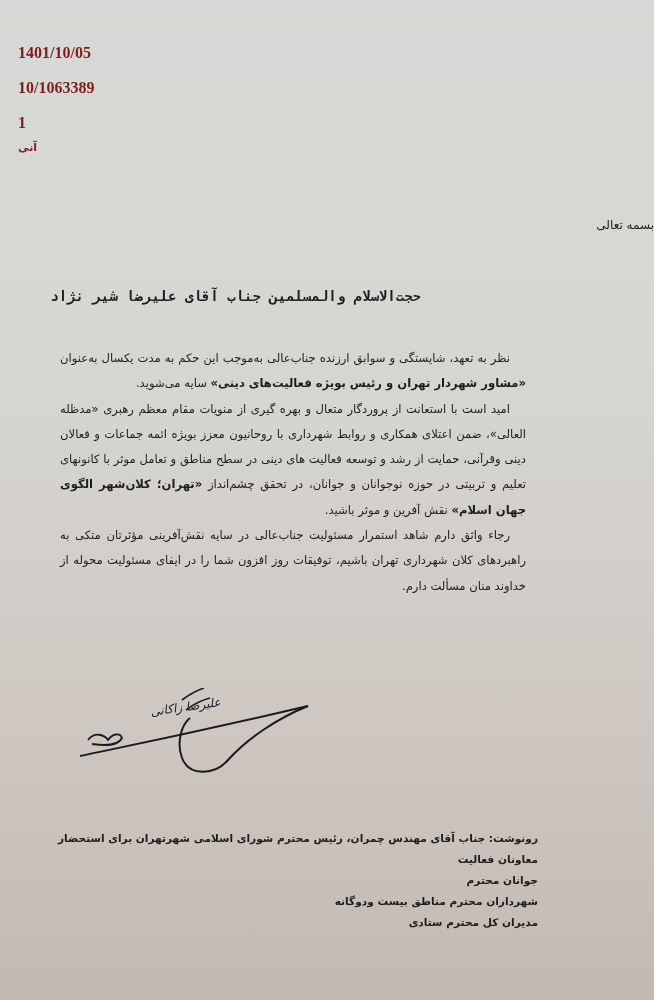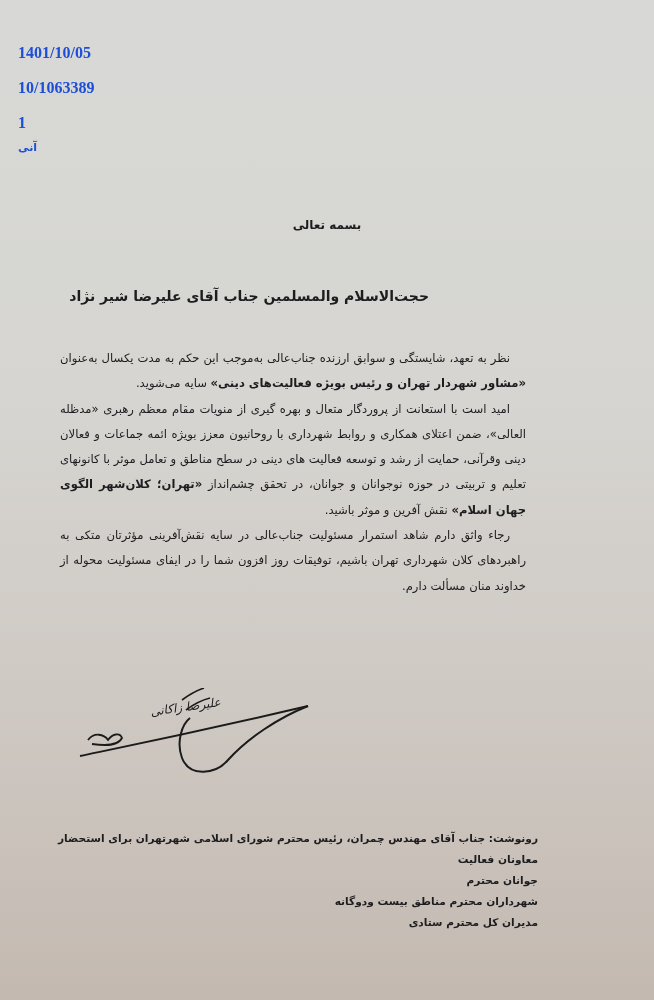--- a/index.html
+++ b/index.html
@@ -5,31 +5,31 @@
   html, body { margin: 0; padding: 0; }
   body {
     width: 654px; height: 1000px; overflow: hidden; position: relative;
     background: linear-gradient(180deg, #d8d9d6 0%, #d6d5d1 40%, #cfc9c3 70%, #c3b9b1 100%);
     font-family: "DejaVu Sans", sans-serif;
     color: #1d1d1f;
   }
   .meta {
     position: absolute; left: 18px; top: 44px;
     font-family: "Liberation Serif", serif; font-weight: bold;
-    font-size: 16px; color: #1d4ed8; direction: ltr;
+    font-size: 16px; color: #7f1d1d; direction: ltr;
   }
   .meta div { height: 35px; line-height: 18px; }
   .meta .agency { direction: rtl; text-align: left; font-family: "DejaVu Sans", sans-serif; font-size: 11px; margin-top: -10px; }
   .bismillah {
-    position: absolute; left: 0; width: 654px; top: 218px; text-align: center;
-    font-weight: bold; font-size: 12px; direction: rtl;
+    position: absolute; left: 0; width: 654px; top: 218px; 
+    font-weight: normal; font-size: 12px; direction: rtl;
   }
   .addressee {
-    position: absolute; right: 225px; top: 288px; direction: rtl;
-    font-weight: bold; font-size: 14px; white-space: nowrap;
+    position: absolute; right: 233px; top: 288px; direction: rtl;
+    font-weight: bold; font-size: 14px; white-space: nowrap; font-family: Liberation Mono, monospace;
   }
   .body-text {
     position: absolute; left: 60px; right: 128px; top: 346px;
     direction: rtl; text-align: justify; font-size: 11.6px; line-height: 25.3px;
   }
   .body-text p { margin: 0; text-indent: 16px; }
   .body-text b { font-weight: bold; }
   .signature { position: absolute; left: 78px; top: 688px; width: 240px; height: 90px; }
   .signature-name {
     position: absolute; left: 150px; top: 700px; font-size: 12px; transform: rotate(-8deg);

